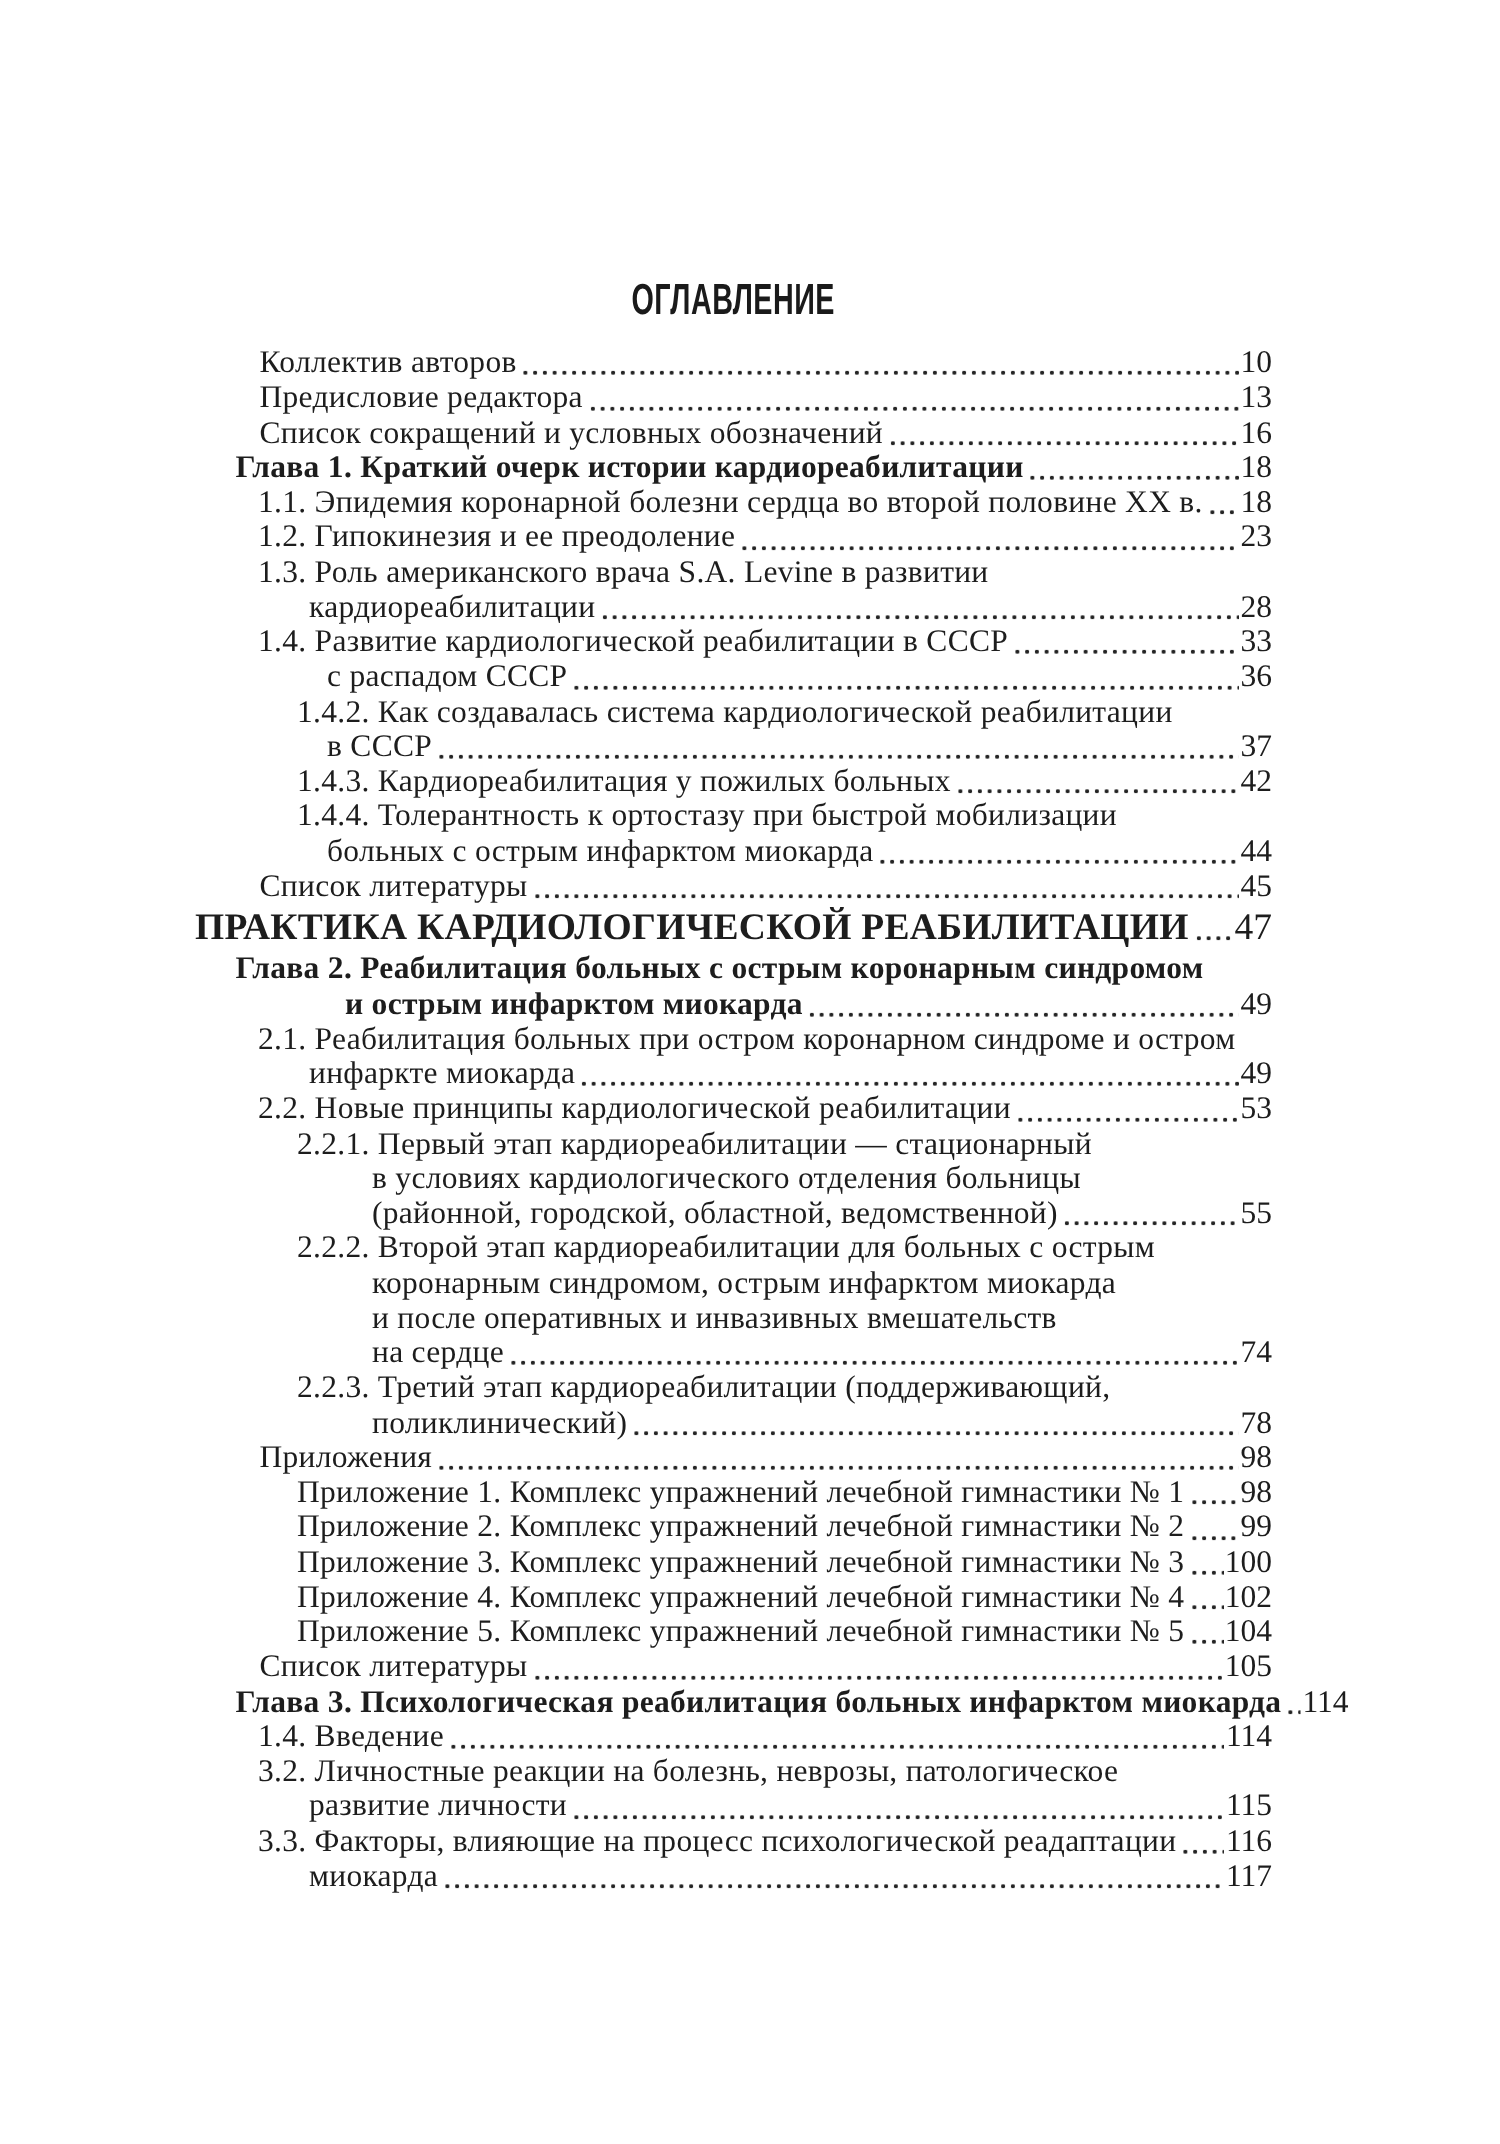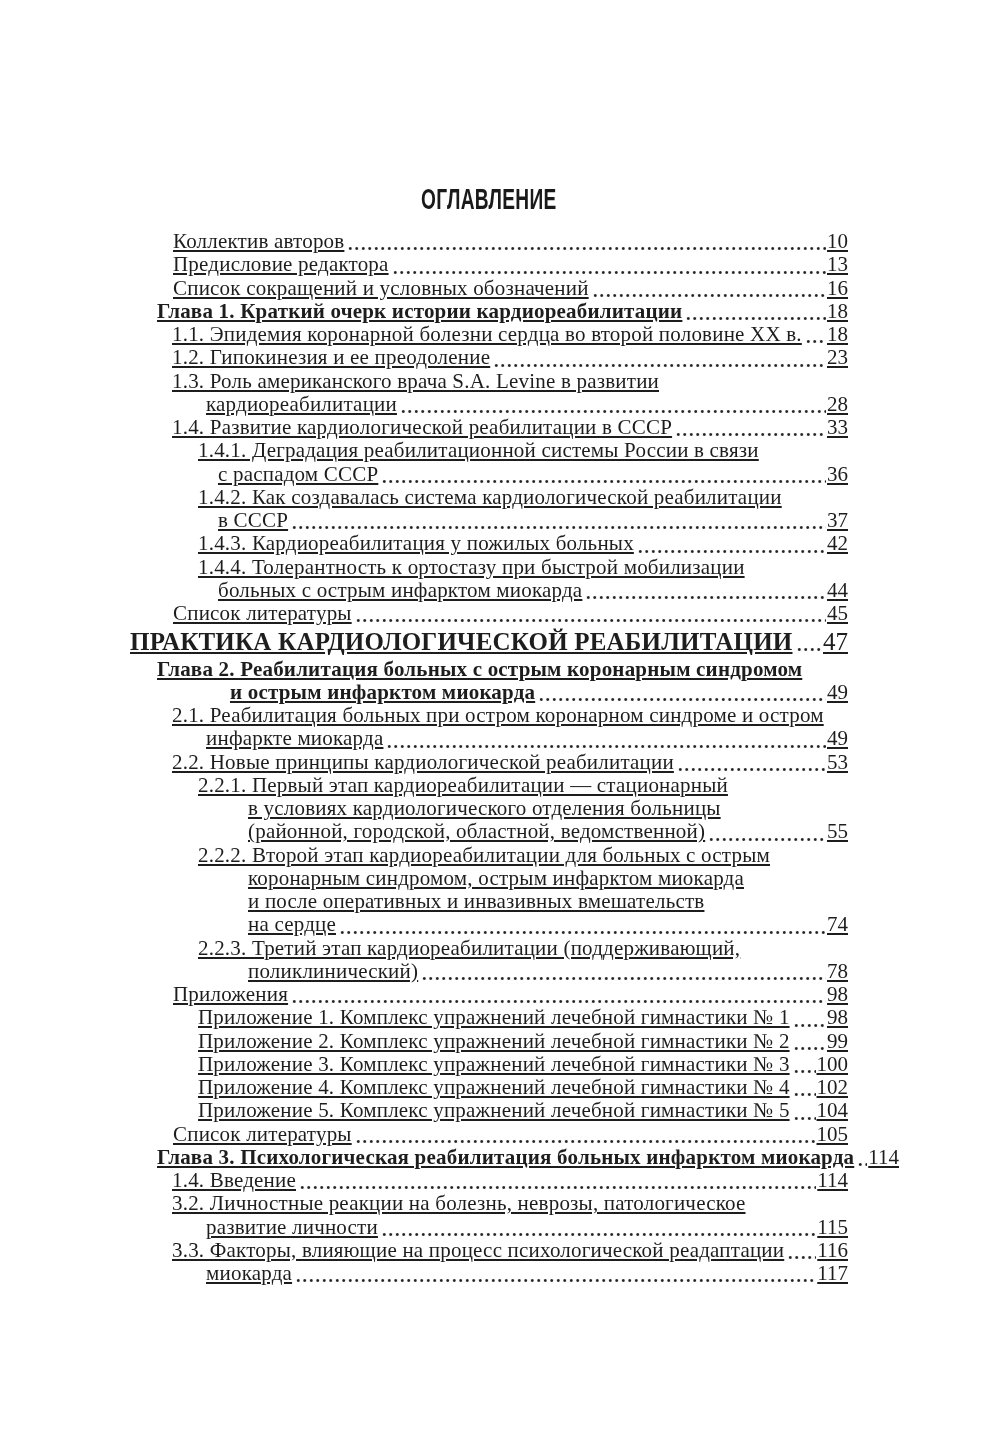--- a/index.html
+++ b/index.html
@@ -12,21 +12,20 @@
     height: 1429px;
     overflow: hidden;
     font-family: "Liberation Serif", serif;
     color: #1d1d1d;
   }
   .page {
     box-sizing: border-box;
     width: 1000px;
     height: 1208px;
     padding-top: 186px;
-    text-decoration: underline;
   }
   .title {
     margin: 0 0 0 130px;
     width: 718px;
     text-align: center;
     line-height: 24px;
     height: 24px;
   }
   .title-inner {
     display: inline-block;
@@ -137,23 +136,20 @@
         </div>
       </div>
       <div class="entry lvl-s1">
         <div class="line">
           <span class="txt">1.4. Развитие кардиологической реабилитации в СССР</span>
           <span class="leader"></span>
           <span class="pg">33</span>
         </div>
       </div>
       <div class="entry lvl-s2">
-        <div class="line">
-          <span class="txt">1.4.1. Деградация реабилитационной системы России в связи</span>
-        </div>
         <div class="line cont">
           <span class="txt">с распадом СССР</span>
           <span class="leader"></span>
           <span class="pg">36</span>
         </div>
       </div>
       <div class="entry lvl-s2">
         <div class="line">
           <span class="txt">1.4.2. Как создавалась система кардиологической реабилитации</span>
         </div>

